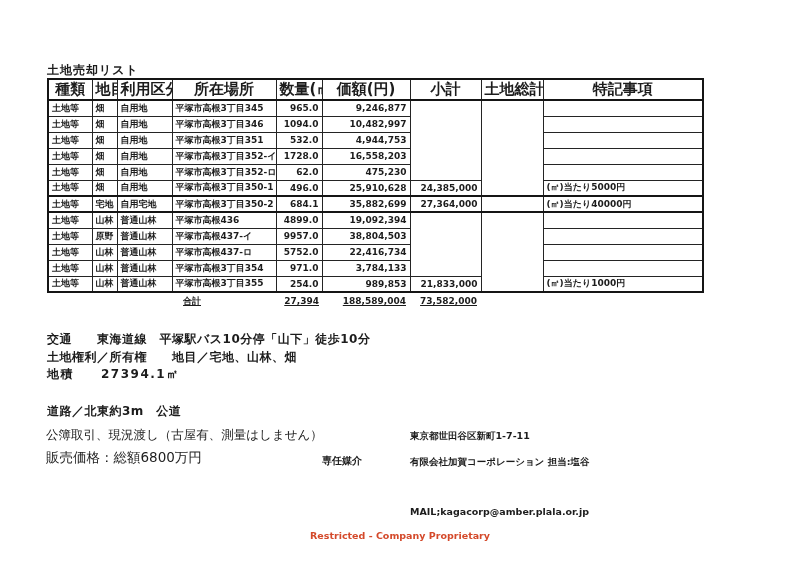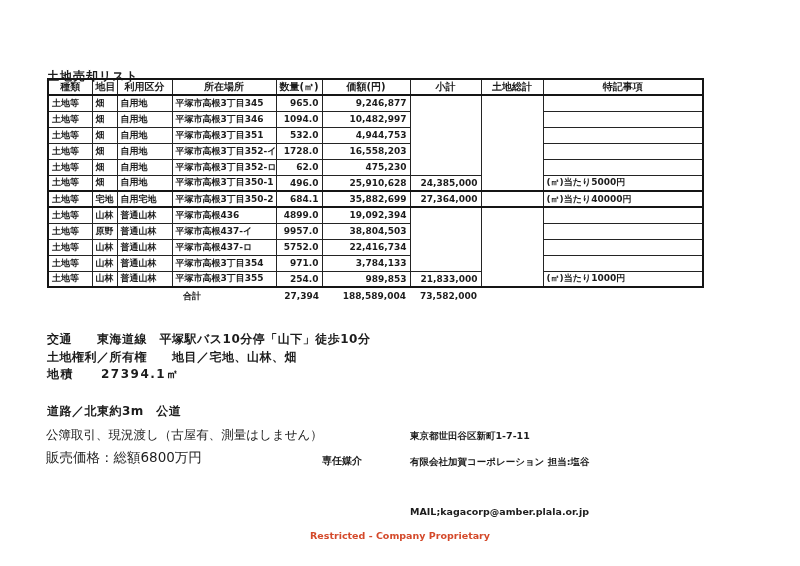--- a/index.html
+++ b/index.html
@@ -2,36 +2,36 @@
 <html><head>
 <meta charset="utf-8">
 <style>
   * { margin:0; padding:0; box-sizing:border-box; }
   html,body { background:#e9e9e9; }
   .doc {
     position:relative; width:800px; height:566px; background:#ffffff;
     font-family:"DejaVu Sans", sans-serif; color:#1c1c1c; overflow:hidden;
     margin:0 auto;
   }
-  .title { position:absolute; left:47px; top:68px; font-size:12px; font-weight:bold; letter-spacing:1px; }
+  .title { position:absolute; left:47px; top:62px; font-size:12px; font-weight:bold; letter-spacing:1px; }
 
   .tablewrap { position:absolute; left:47px; top:78px; }
   table.land { border-collapse:collapse; table-layout:fixed; width:655px;
     font-size:9px; font-weight:bold; border:2px solid #151515; }
   table.land th, table.land td {
     border:1px solid #242424; padding:0 3px; height:16px;
     overflow:hidden; white-space:nowrap; vertical-align:middle;
   }
-  table.land th { font-size:10px; text-align:center; border-bottom:2px solid #151515; height:15px; }
+  table.land th { font-size:15px; text-align:center; border-bottom:2px solid #151515; height:15px; }
   td.num { text-align:right; }
   tr.group-start td { border-top:2px solid #151515; }
 
   .totals { display:flex; width:655px; height:16px; align-items:center;
     font-size:9px; font-weight:bold; }
-  .totals span { display:inline-block; }
+  .totals span { display:inline-block;text-decoration:underline; }
   .t-spacer { width:124px; }
   .t-label { width:104px; padding-left:12px; }
   .t-area { width:46px; text-align:right; padding-right:2px; }
   .t-price { width:88px; text-align:right; padding-right:3px; }
   .t-sub { width:71px; text-align:right; padding-right:3px; }
 
   .info { position:absolute; left:47px; font-size:12px; font-weight:bold; letter-spacing:0.5px; }
   .terms-line1 { position:absolute; left:46px; top:427px; font-size:12.5px; font-weight:normal; }
   .terms-line2 { position:absolute; left:46px; top:449px; font-size:13.5px; font-weight:normal; }
   .mediation { position:absolute; left:322px; top:454px; font-size:10px; font-weight:bold; }

